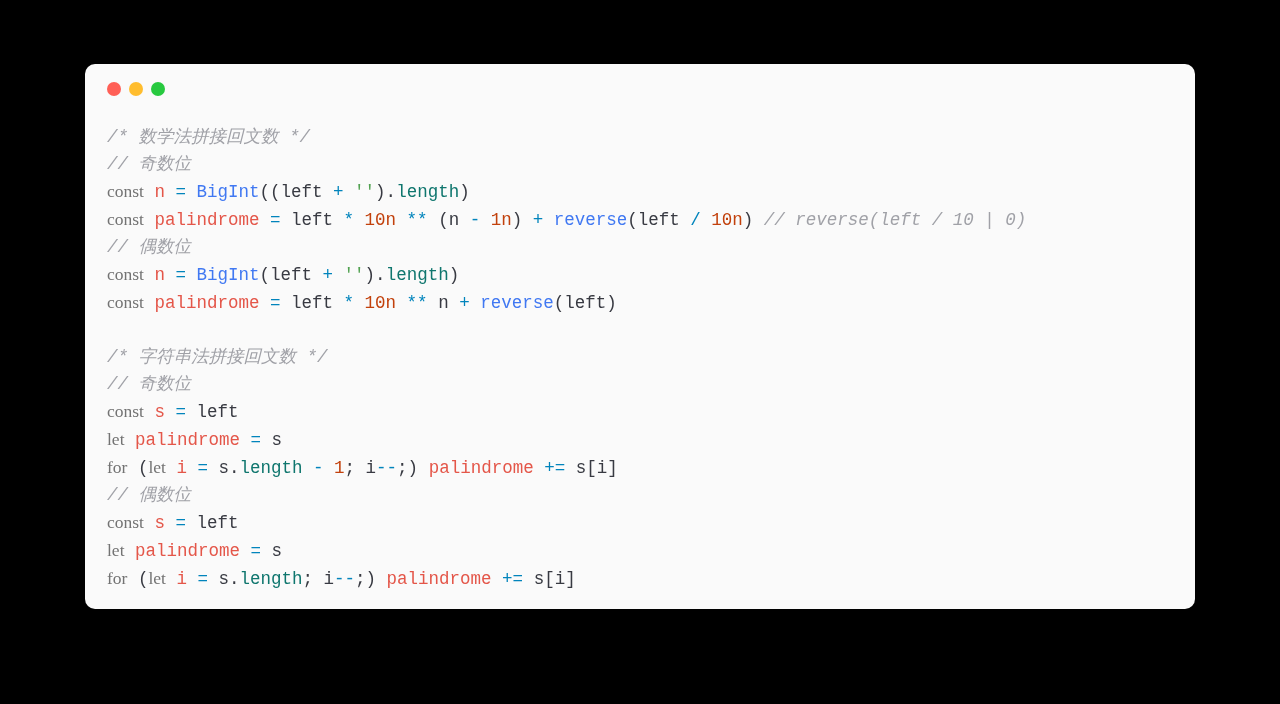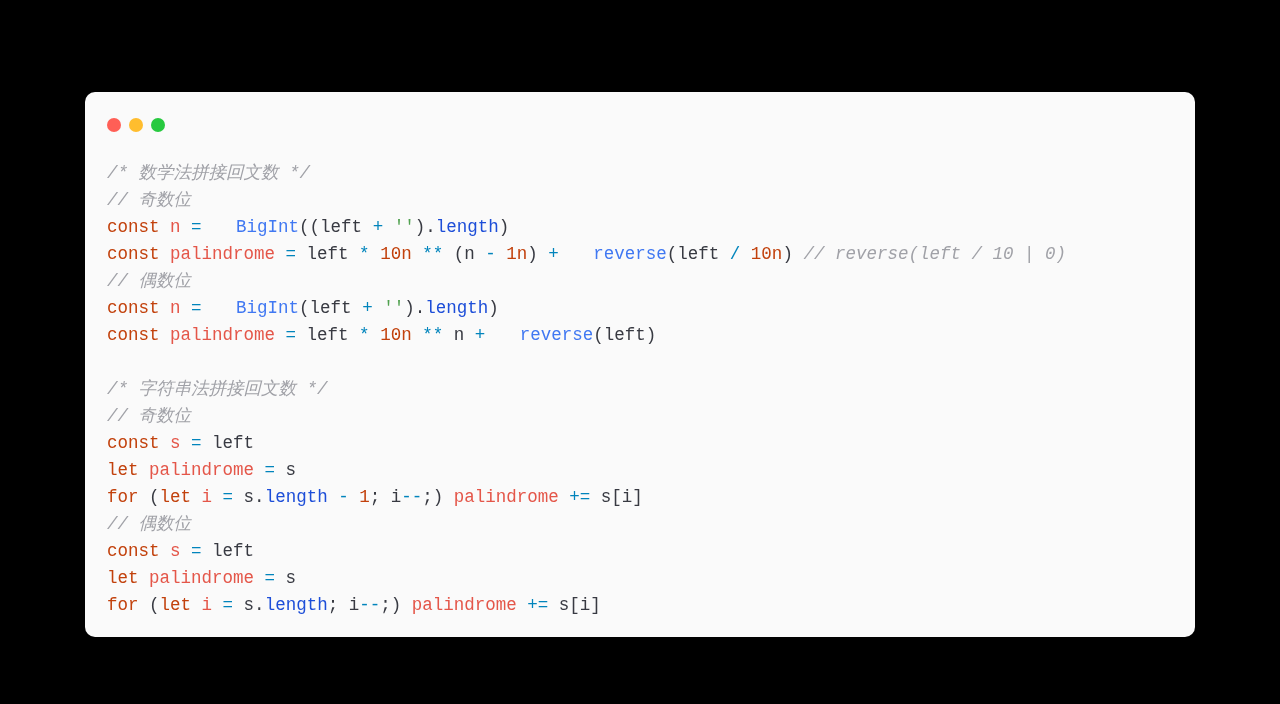--- a/index.html
+++ b/index.html
@@ -7,28 +7,28 @@
     padding: 0;
     background: #000;
     width: 1280px;
     height: 704px;
     font-family: "SF Mono", "Monaco", "Menlo", "Consolas", "Liberation Mono", monospace;
     overflow: hidden;
   }
   .window {
     position: absolute;
     left: 85px;
-    top: 92px;
+    top: 64px;
     width: 1110px;
     height: 545px;
     background: #fafafa;
     border-radius: 10px;
     box-shadow: 0 20px 60px rgba(0,0,0,0.5);
     box-sizing: border-box;
-    padding: 26px 22px 20px 22px;
+    padding: 18px 22px 20px 22px;
   }
   .traffic-lights {
     display: flex;
     gap: 8px;
     margin-bottom: 28px;
   }
   .dot {
     width: 14px;
     height: 14px;
     border-radius: 50%;
@@ -39,25 +39,25 @@
   pre {
     margin: 0;
     font-family: inherit;
     font-size: 17.5px;
     line-height: 27px;
     white-space: pre-wrap;
     word-break: break-all;
     color: #383a42;
   }
   .tok-comment { color: #a0a1a7; font-style: italic; }
-  .tok-keyword { color: #c2410c; }
+  .tok-keyword { color: #737373; font-family: Liberation Serif, serif; }
   .tok-var { color: #e45649; }
-  .tok-func { color: #4078f2; margin-left: 24px; }
+  .tok-func { color: #4078f2; }
   .tok-string { color: #50a14f; }
-  .tok-prop { color: #1d4ed8; margin-top: 39px; }
+  .tok-prop { color: #0f766e; margin-top: 39px; }
   .tok-num { color: #c2410c; }
   .tok-op { color: #0184bc; }
   .tok-plain { color: #383a42; }
 </style>
 </head>
 <body>
 
 <div class="window">
   <div class="traffic-lights">
     <div class="dot red"></div>

